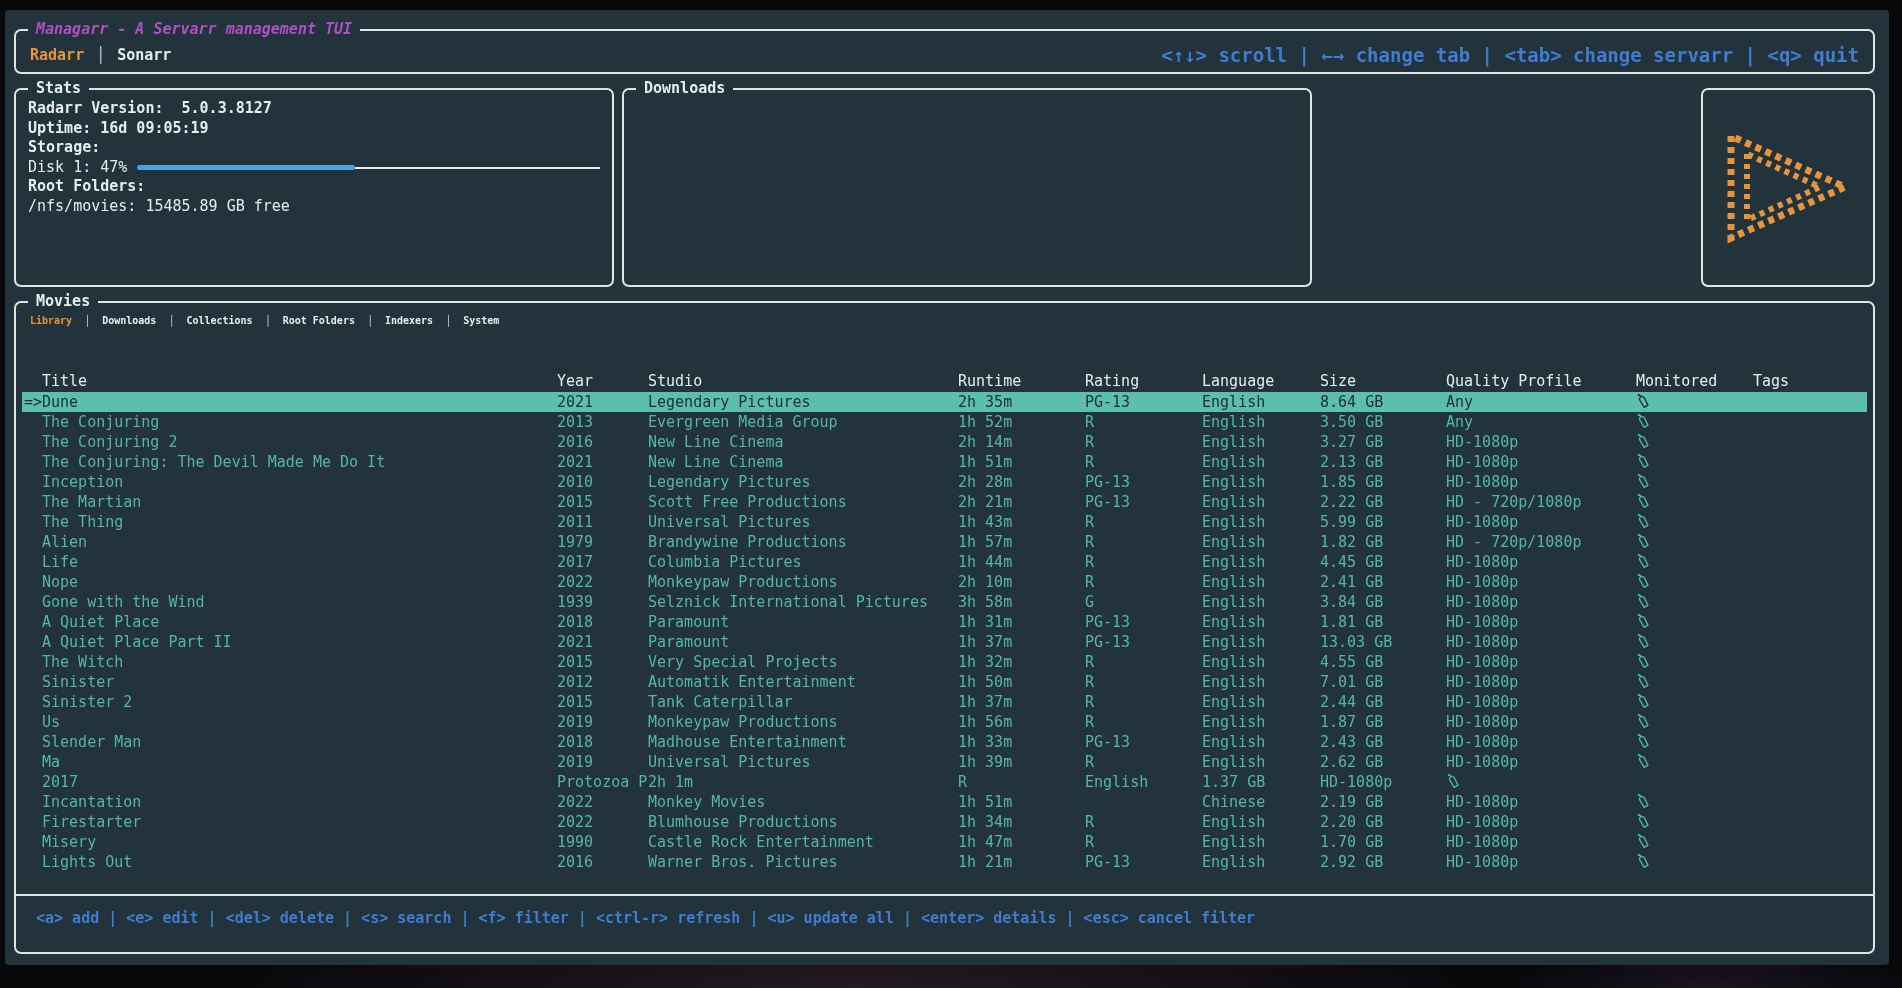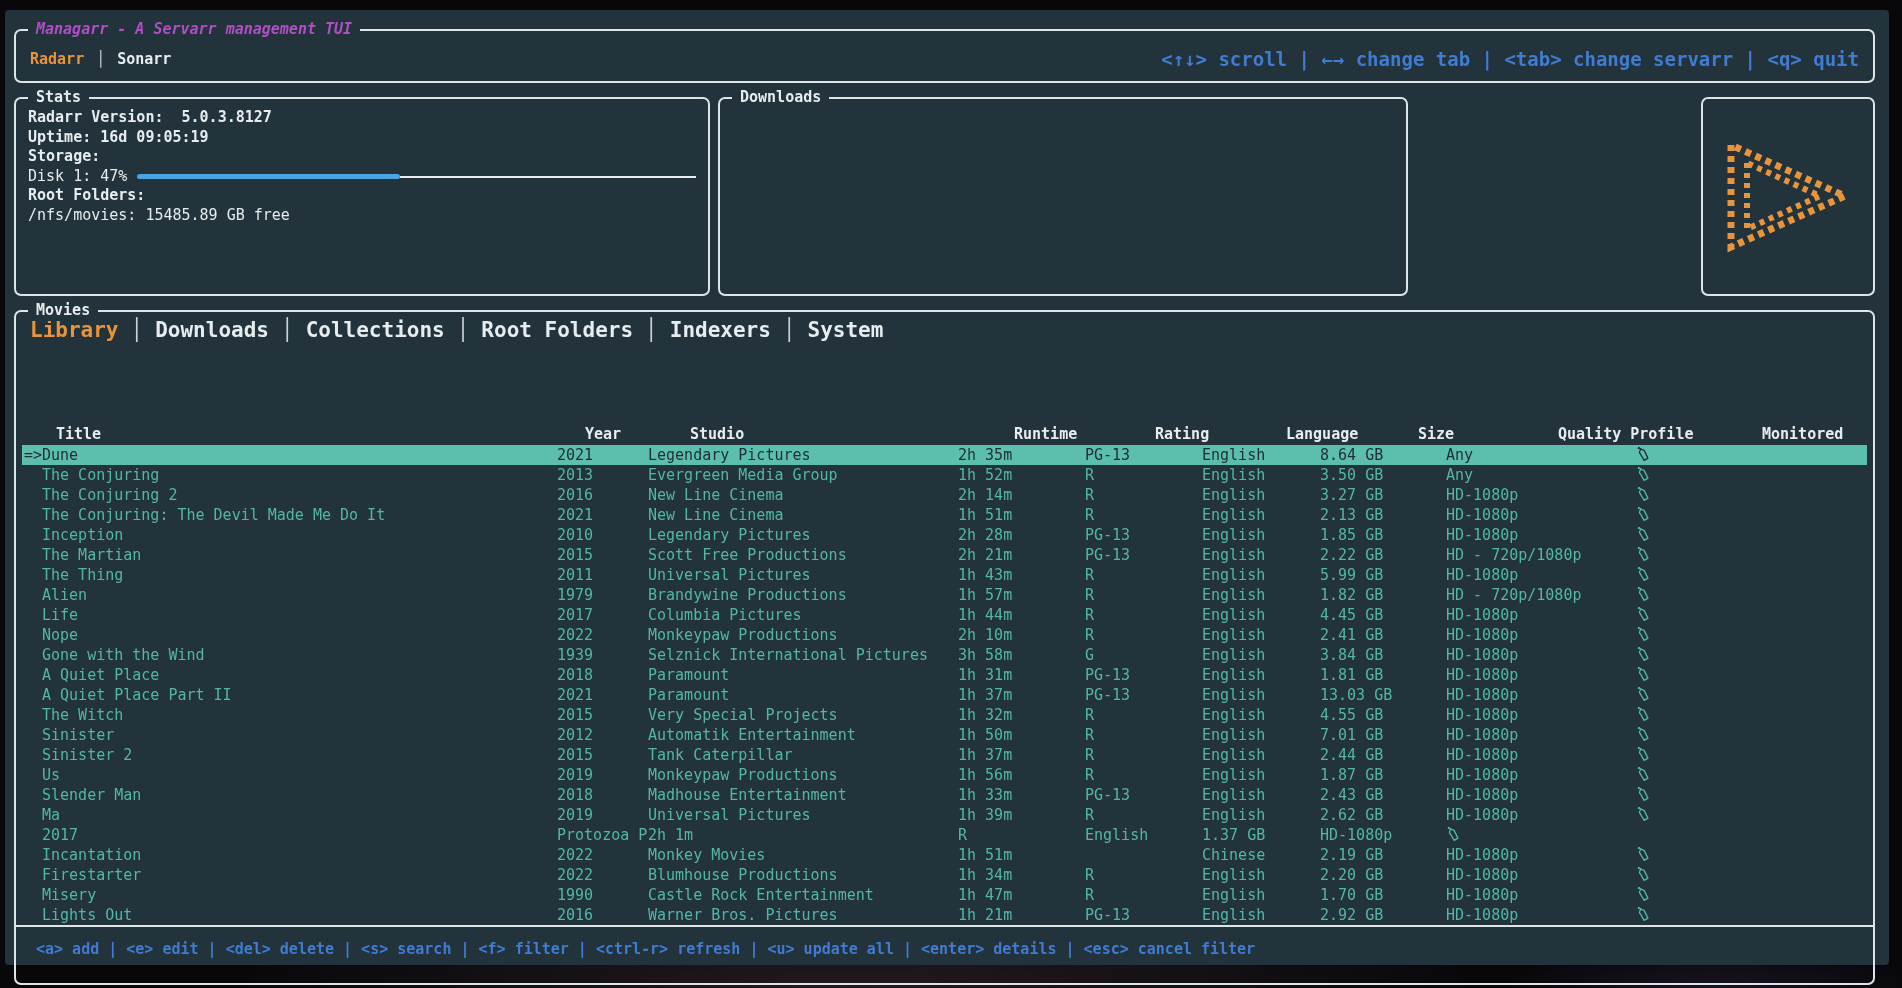--- a/index.html
+++ b/index.html
@@ -20,48 +20,48 @@
     position:absolute;left:5px;top:10px;width:1884px;height:955px;
     background:var(--bg);border-radius:4px;
   }
   .tui{position:absolute;left:9px;top:19px;right:14px;bottom:11px;display:flex;flex-direction:column;}
   .box{border:2px solid var(--border);border-radius:7px;position:relative;}
   .box-title{
     position:absolute;top:-12px;left:12px;background:var(--bg);padding:0 8px;
     font-weight:bold;color:var(--fg);font-size:15px;line-height:21px;white-space:pre;
   }
   
-  .tabs-box{height:54px;flex:none;display:flex;align-items:center;justify-content:space-between;padding:6px 14px 0;}
+  .tabs-box{height:45px;flex:none;display:flex;align-items:center;justify-content:space-between;padding:6px 14px 0;}
   .tabs-box .box-title{color:var(--purple);font-style:italic;}
   .servarr-tabs{display:flex;align-items:center;font-weight:bold;font-size:15px;color:var(--fg);}
   .tab-sep{color:#c9d2d4;padding:0 12px;font-weight:normal;}
   .tab.active{color:var(--orange);}
   .top-help{color:var(--blue);font-weight:bold;font-size:19px;white-space:pre;}
   
   .top-row{display:flex;margin-top:14px;height:199px;flex:none;}
-  .stats-box{width:696px;flex:none;padding:9px 12px 0;}
+  .stats-box{width:600px;flex:none;padding:9px 12px 0;}
   .downloads-box{width:690px;margin-left:8px;flex:none;}
   .top-spacer{flex:1;}
   .logo-box{width:174px;flex:none;display:flex;align-items:center;justify-content:center;}
   .stats-line{font-size:15px;line-height:19.5px;color:var(--fg);white-space:pre;}
   .b{font-weight:bold;}
   .gauge-row{display:flex;align-items:center;}
   .gauge{flex:1;margin-left:10px;position:relative;height:19px;}
   .gauge-fill{position:absolute;left:0;top:7px;height:5px;background:var(--gauge);border-radius:3px;}
   .gauge-rest{position:absolute;right:0;top:9px;height:2px;background:var(--fg);}
   
   .movies-box{flex:1;margin-top:14px;display:flex;flex-direction:column;padding:4px 6px 12px;}
-  .sub-tabs{display:flex;align-items:center;height:27px;padding-left:8px;font-weight:bold;font-size:21px;color:var(--fg);flex:none;}
+  .sub-tabs{display:flex;align-items:center;height:27px;padding-left:8px;font-weight:bold;font-size:10px;color:var(--fg);flex:none;}
   .sub-tab.active{color:var(--orange);}
   .table-header,.trow{
     display:grid;
     grid-template-columns:20px 515px 91px 310px 127px 117px 118px 126px 190px 117px 1fr;
     font-size:15px;align-items:center;
   }
-  .table-header{margin-top:80px;height:22px;font-weight:bold;color:var(--fg);flex:none;gap:14px;}
+  .table-header{margin-top:36px;height:22px;font-weight:normal;color:var(--fg);flex:none;}
   .tbody{flex:none;}
   .trow{height:20px;color:var(--teal);cursor:default;}
   .trow.selected{background:var(--sel-bg);color:var(--sel-fg);}
   .cell{overflow:hidden;white-space:nowrap;line-height:20px;}
   .cell.marker{padding-left:2px;}
   .cell .tag-icon{display:inline-block;vertical-align:-2px;}
   .help-area{
     margin:auto -6px 0;border-top:2px solid var(--border);height:46px;
     display:flex;align-items:center;padding-left:20px;
     color:var(--blue);font-weight:bold;font-size:15px;white-space:pre;flex:none;

